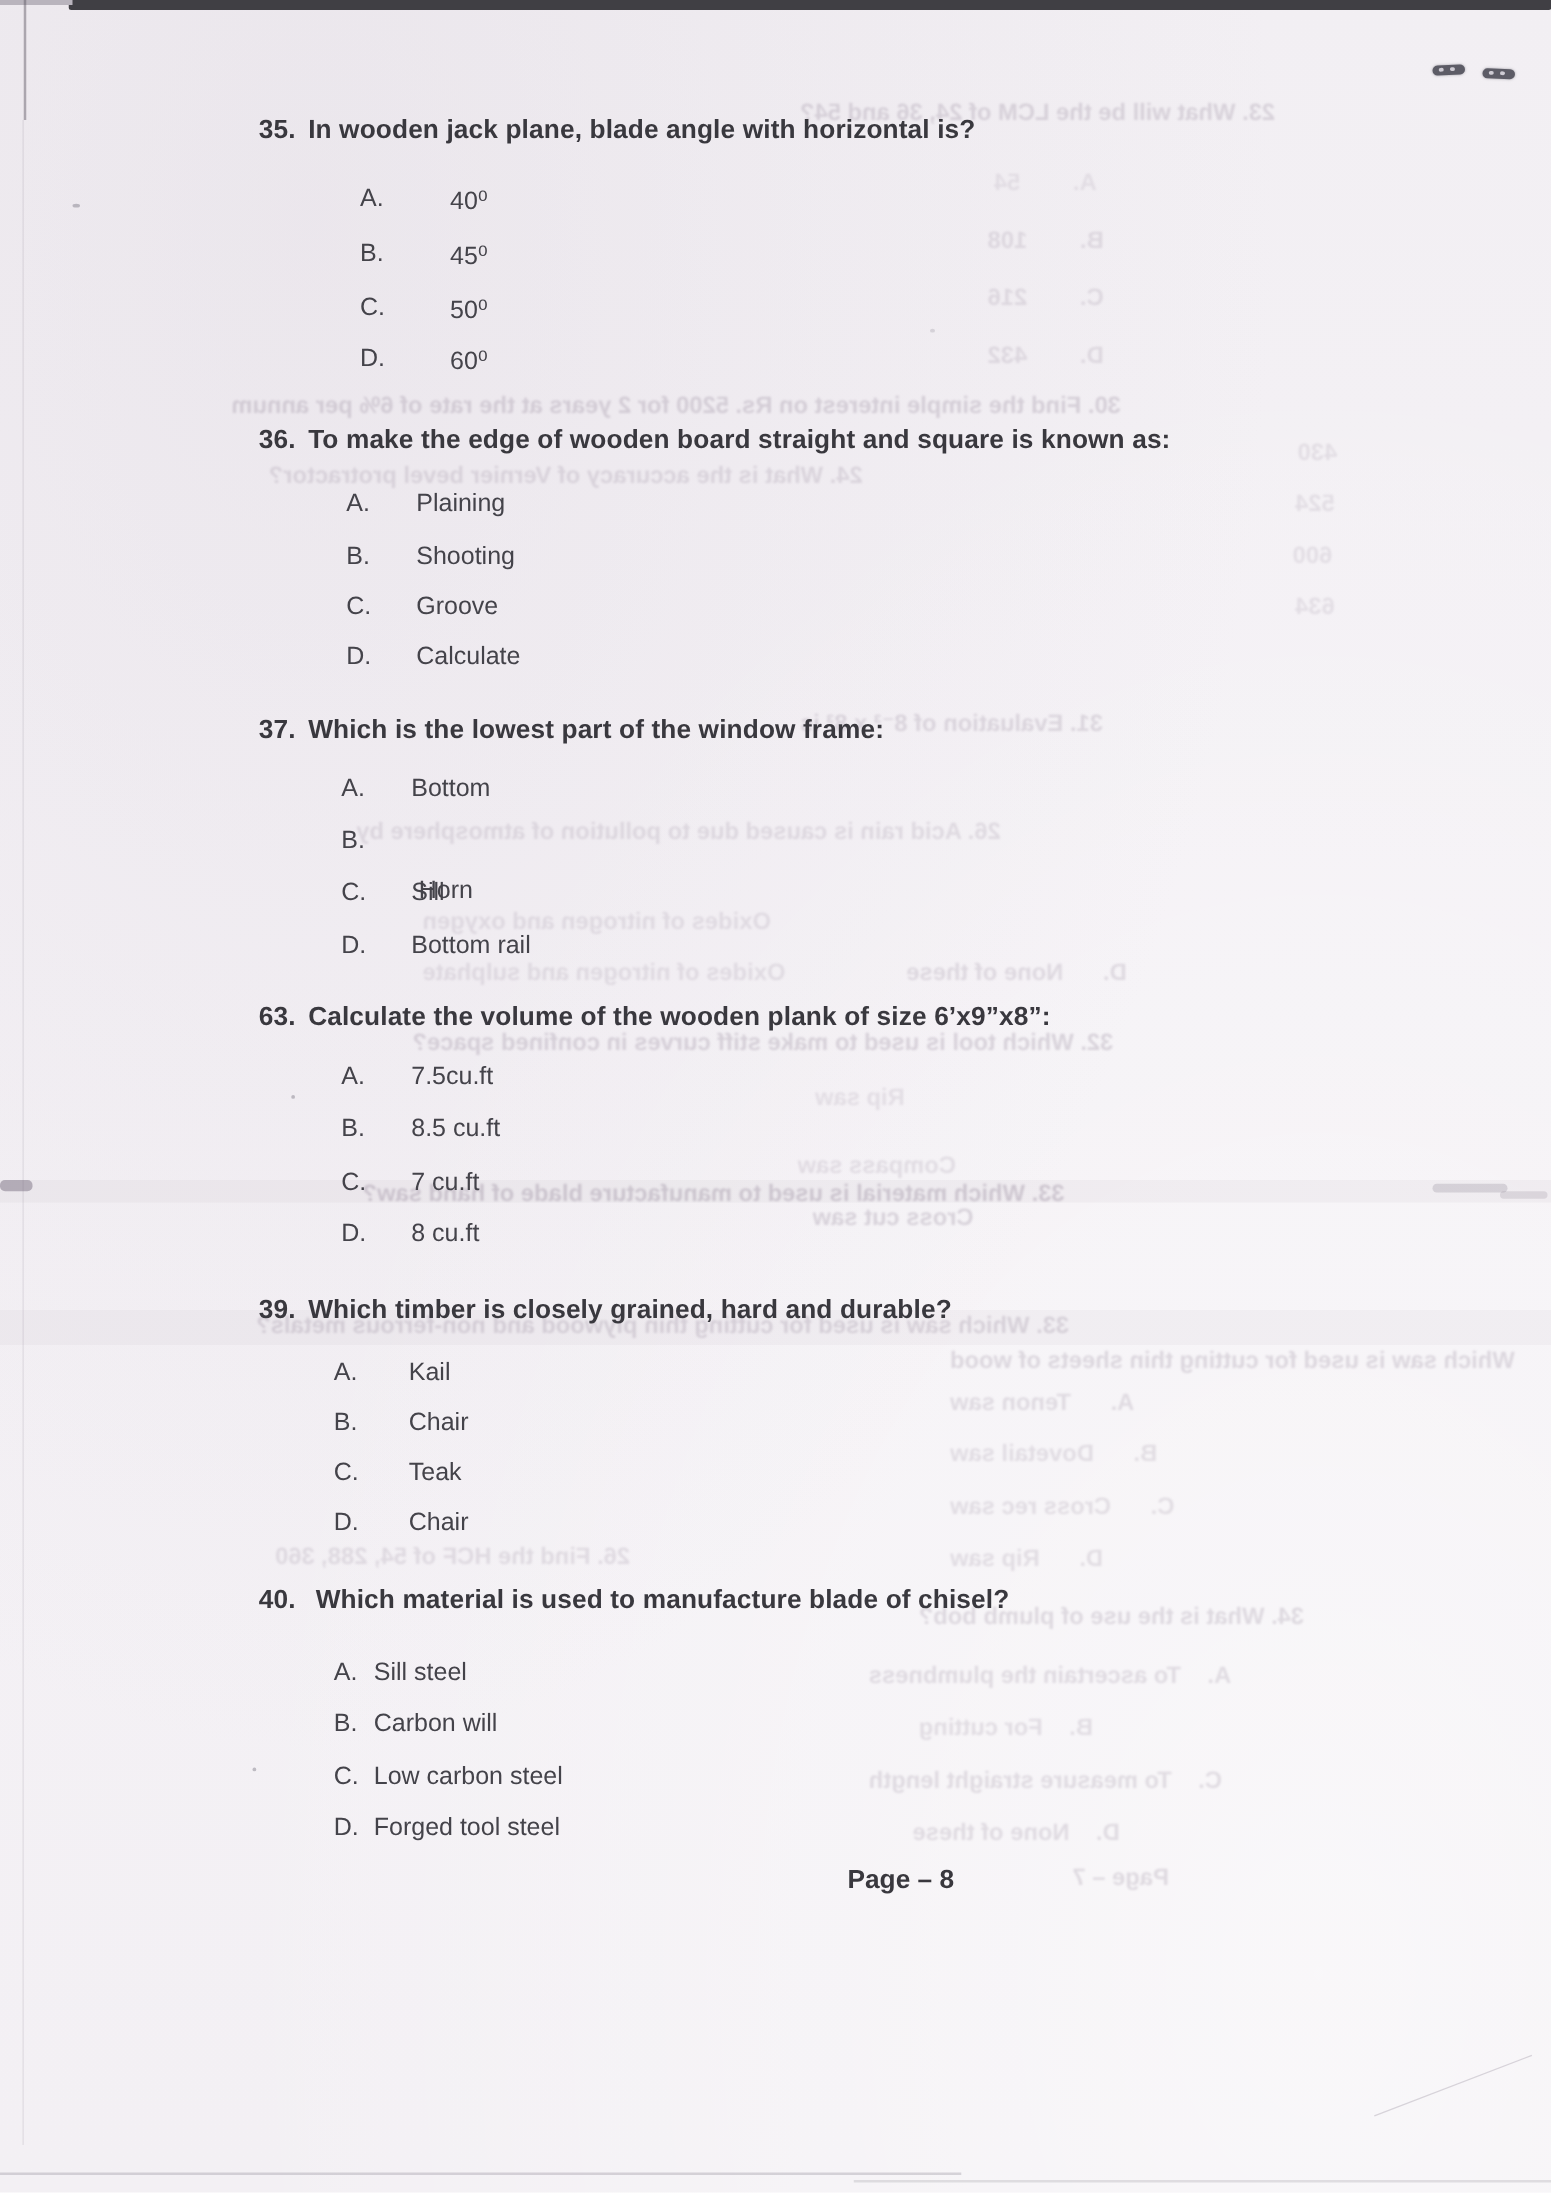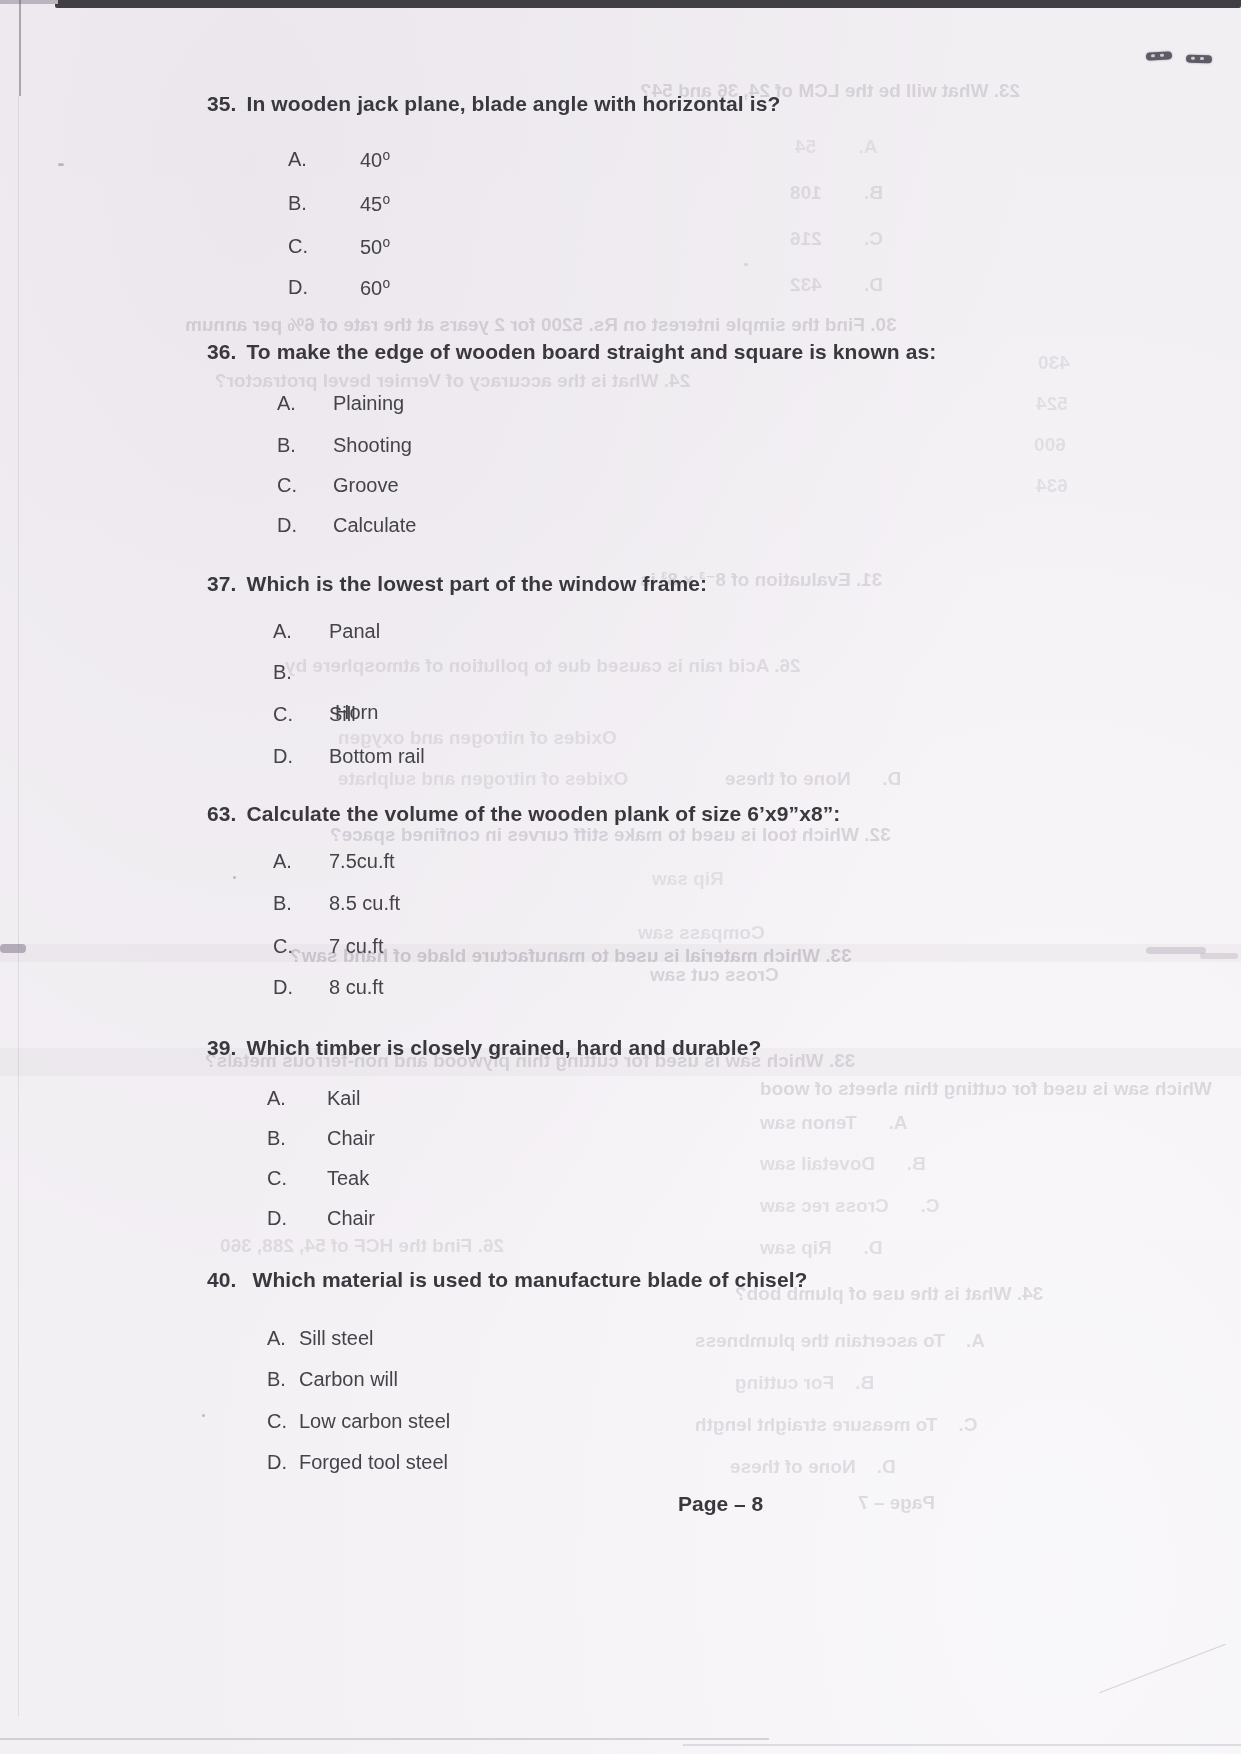--- a/index.html
+++ b/index.html
@@ -146,21 +146,21 @@
   <div class="opt" style="left:70px;top:174px;">
       <span class="ol">D.</span>
       <span class="ot">Calculate</span>
     </div>
 </div>
 
 <div class="q gap56" style="top:572px;">
   <div class="qh"><span class="qnum">37.</span><span>Which is the lowest part of the window frame:</span></div>
   <div class="opt" style="left:66px;top:48px;">
       <span class="ol">A.</span>
-      <span class="ot">Panal</span>
+      <span class="ot">Bottom</span>
     </div>
   <div class="opt" style="left:66px;top:89px;">
       <span class="ol">B.</span>
       <span class="ot" style="margin-left:6px;margin-top:40px;">Horn</span>
     </div>
   <div class="opt" style="left:66px;top:131px;">
       <span class="ol">C.</span>
       <span class="ot">Sill</span>
     </div>
   <div class="opt" style="left:66px;top:173px;">

